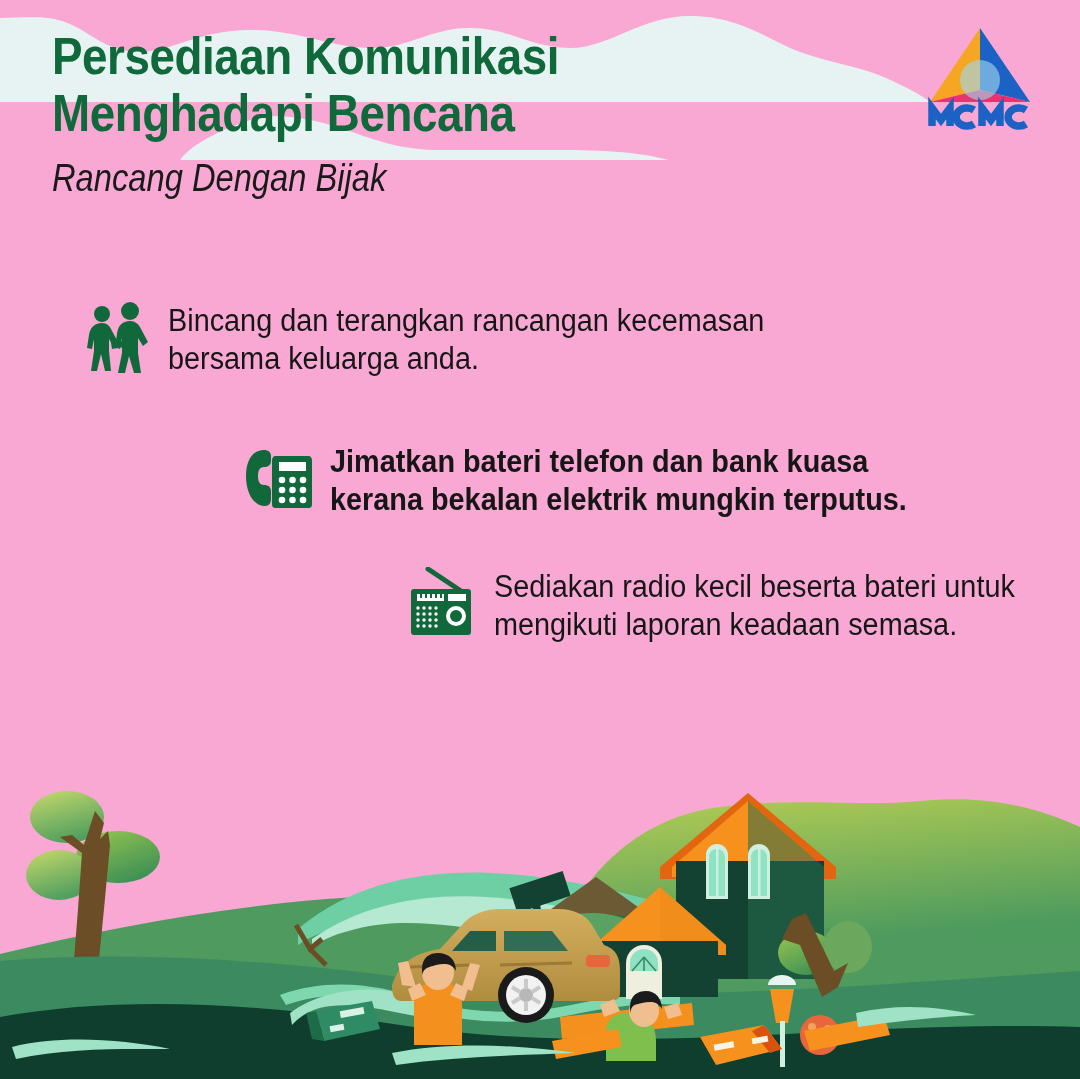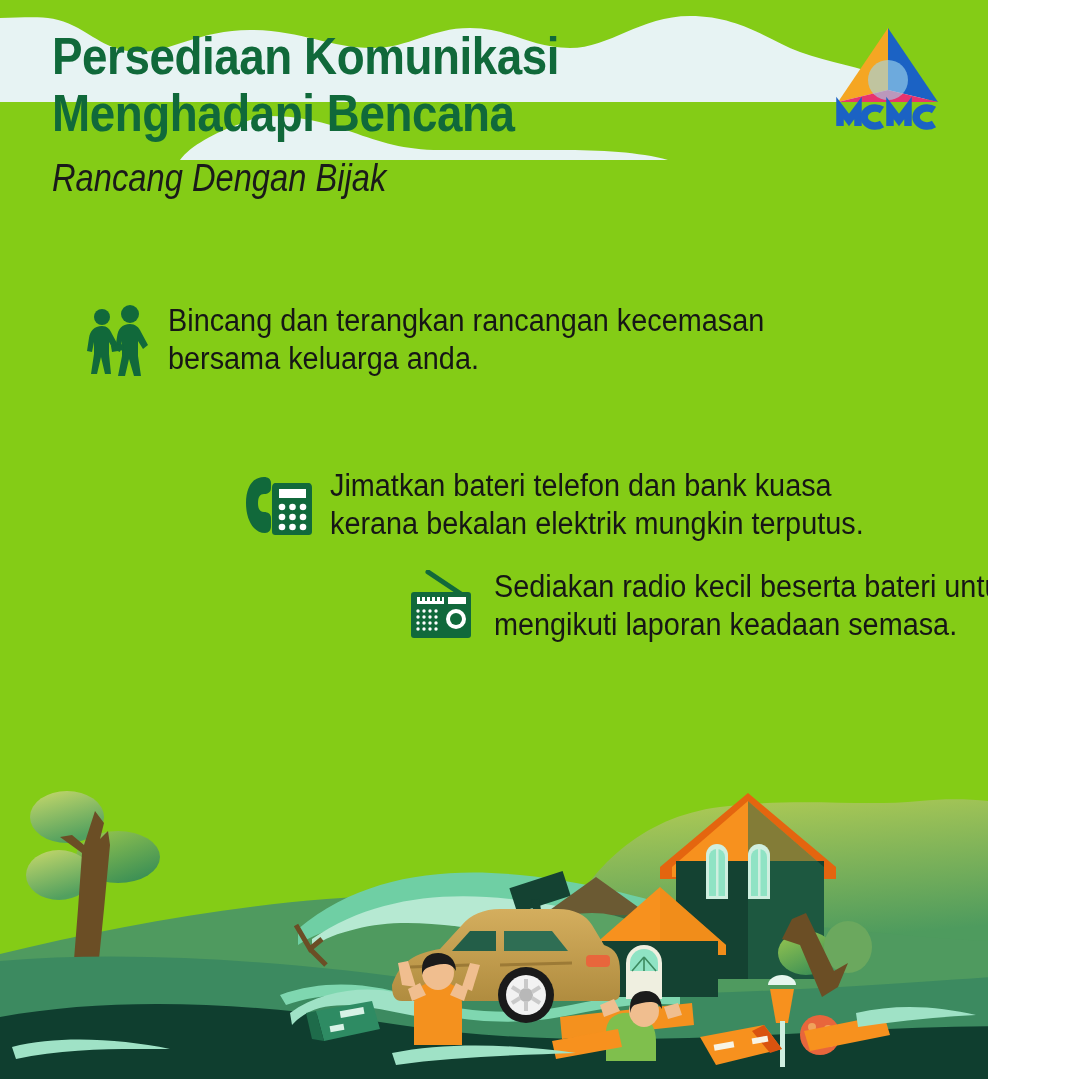--- a/index.html
+++ b/index.html
@@ -4,22 +4,22 @@
 <style>
   * { box-sizing: border-box; margin: 0; padding: 0; }
   html, body {
     width: 1080px; height: 1079px;
     background: #ffffff;
     font-family: "Liberation Sans", sans-serif;
     overflow: hidden;
   }
   #poster {
     position: relative;
-    width: 988px; height: 1079px;
-    background: #84cc16;
+    width: 1080px; height: 1079px;
+    background: #f9a8d4;
     overflow: hidden;
   }
 
   
   .header-clouds {
     position: absolute; left: 0; top: 0;
     width: 1080px; height: 200px;
     z-index: 1;
   }
   .title-block {
@@ -55,39 +55,39 @@
     position: absolute; right: 40px; top: 22px;
     width: 120px; height: 112px;
     z-index: 4;
   }
 
   
   .bullets { position: absolute; left: 0; top: 0; width: 1080px; z-index: 3; }
   .bullet {
     position: absolute;
     display: flex;
-    align-items: flex-end;
+    align-items: center;
   }
   .bullet-icon {
     flex: 0 0 auto;
     width: 74px; height: 74px;
     margin-right: 14px;
   }
   .bullet-text {
     font-family: "Liberation Sans Narrow", "Liberation Sans", sans-serif;
     font-size: 31px;
     line-height: 38px;
     color: #161616;
     transform: scaleX(0.93);
     transform-origin: left top;
     white-space: pre-line;
     padding-top: 4px;
   }
   #bullet-0 { left: 80px;  top: 298px; }
-  #bullet-1 { left: 242px; top: 463px; }
+  #bullet-1 { left: 242px; top: 439px; font-weight: bold; }
   #bullet-2 { left: 406px; top: 564px; }
 
   
   .illustration {
     position: absolute; left: 0; bottom: 0;
     width: 1080px; height: 330px;
     z-index: 2;
   }
 </style>
 </head>

